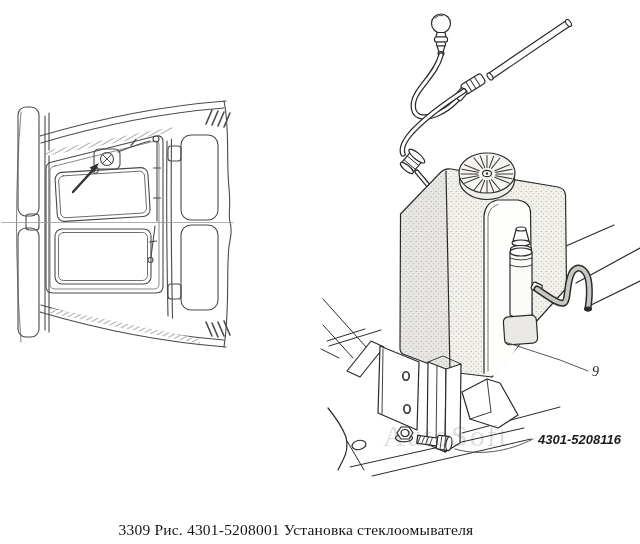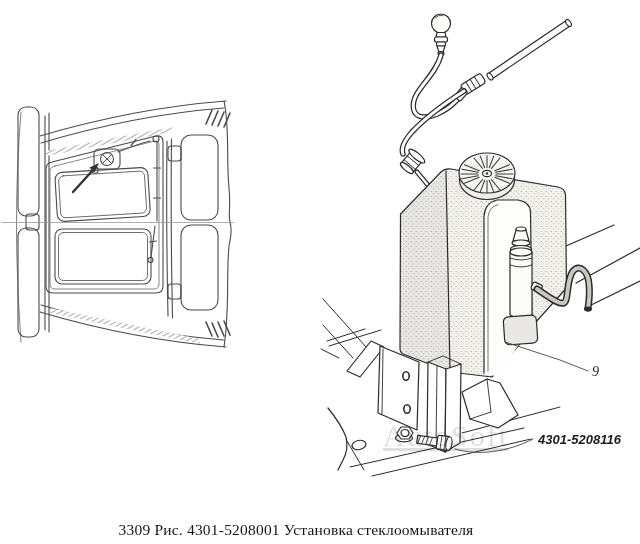--- a/index.html
+++ b/index.html
@@ -1,21 +1,21 @@
 <!DOCTYPE html>
 <html><head>
 <meta charset="utf-8">
 <style>
   html,body{margin:0;padding:0;background:#fff;}
   .stage{position:relative;width:640px;height:544px;background:#ffffff;overflow:hidden;
          font-family:"Liberation Serif",serif;}
   .stage svg{position:absolute;left:0;top:0;}
   .watermark{position:absolute;left:383px;top:419px;font-family:"Liberation Serif",serif;
              font-size:30px;letter-spacing:2px;color:#c9c9c9;opacity:.6;
-             mix-blend-mode:multiply;z-index:5;white-space:nowrap;text-decoration:underline;}
+             mix-blend-mode:multiply;z-index:5;white-space:nowrap;}
   .caption{position:absolute;left:0;top:521px;width:592px;text-align:center;
            font-family:"Liberation Serif",serif;font-size:15.5px;color:#151515;
            letter-spacing:.2px;z-index:6;}
   .callout-num{font:italic 14px "Liberation Serif",serif;fill:#1c1c1c;}
   .callout-part{font:italic 600 13px "Liberation Sans",sans-serif;fill:#1c1c1c;}
 </style>
 </head>
 <body>
 
 <div class="stage">

